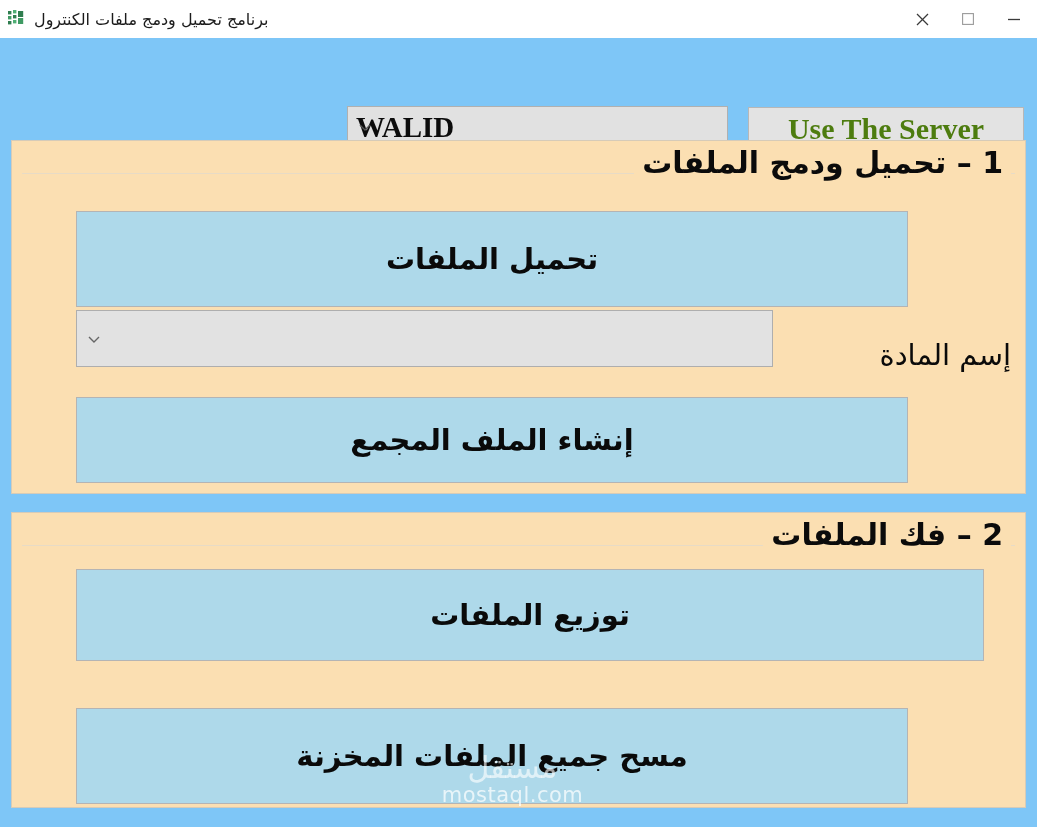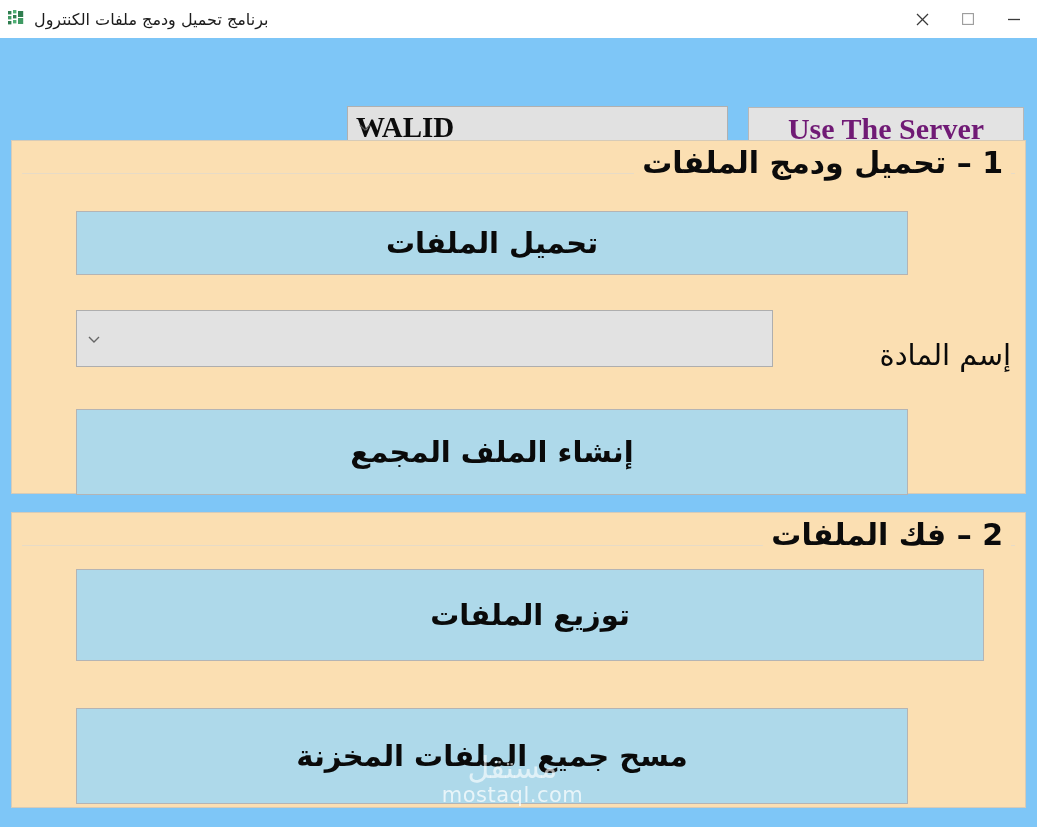--- a/index.html
+++ b/index.html
@@ -149,21 +149,21 @@
     height: 43px;
     background: #e3e3e3;
     border: 1px solid #b7b7b7;
     box-sizing: border-box;
     display: flex;
     align-items: center;
     justify-content: center;
     font-family: "Liberation Serif", serif;
     font-weight: bold;
     font-size: 30px;
-    color: #701a75;
+    color: #4d7c0f;
     direction: ltr;
     cursor: default;
     padding: 0;
   }
 
   
   .group {
     position: absolute;
     left: 11px;
     width: 1015px;
@@ -209,22 +209,22 @@
     justify-content: center;
     font-family: "DejaVu Sans", sans-serif;
     font-size: 29px;
     font-weight: bold;
     color: #0a0a0a;
     cursor: default;
     padding: 0;
     white-space: nowrap;
   }
 
-  #btn-upload     { left: 64px; top: 70px;  width: 832px; height: 64px; }
-  #btn-create     { left: 64px; top: 268px; width: 832px; height: 86px; }
+  #btn-upload     { left: 64px; top: 70px;  width: 832px; height: 96px; }
+  #btn-create     { left: 64px; top: 256px; width: 832px; height: 86px; }
   #btn-distribute { left: 64px; top: 56px;  width: 908px; height: 92px; }
   #btn-clear      { left: 64px; top: 195px; width: 832px; height: 96px; }
 
   
   .material-label {
     position: absolute;
     right: 14px;
     top: 186px;
     width: 132px;
     height: 56px;

